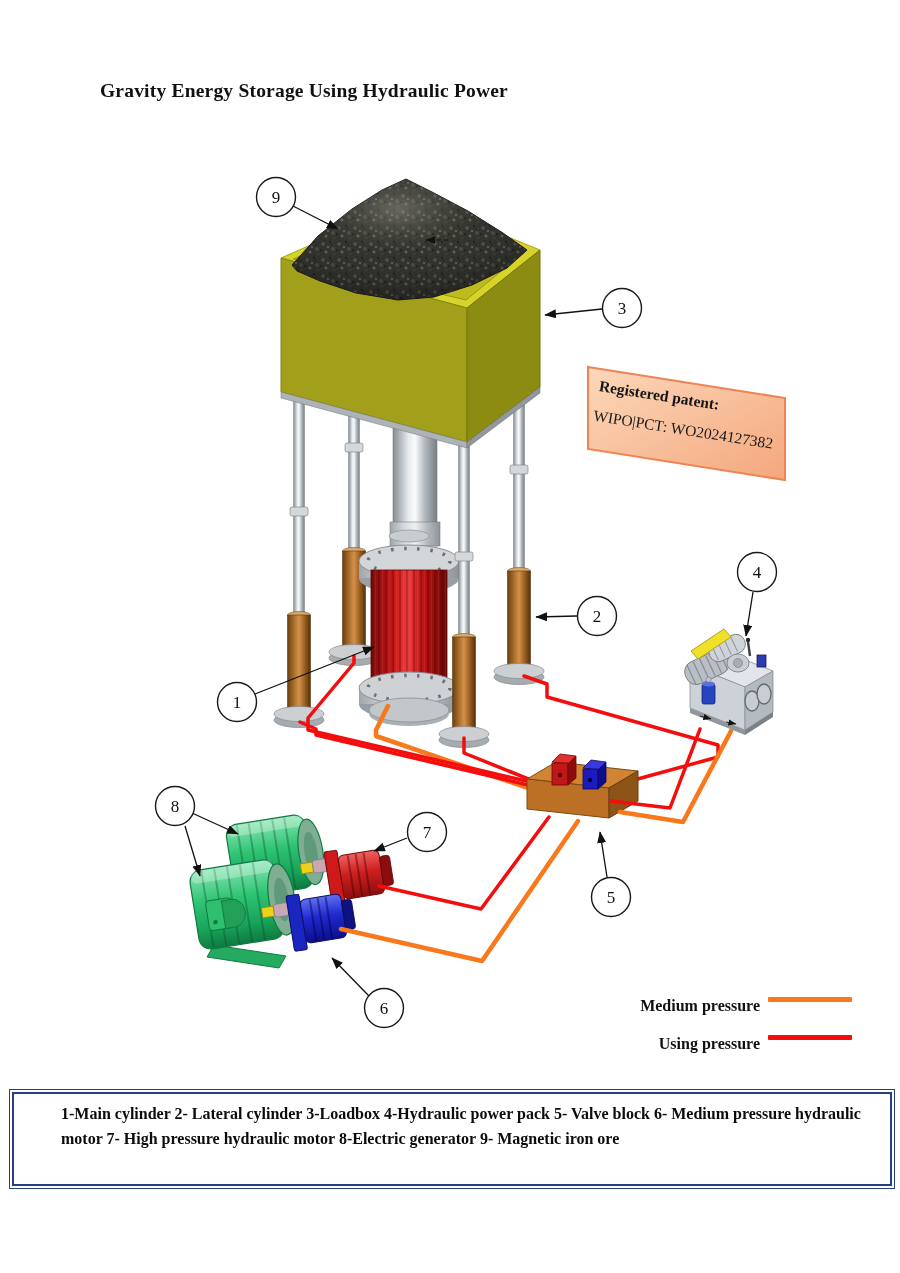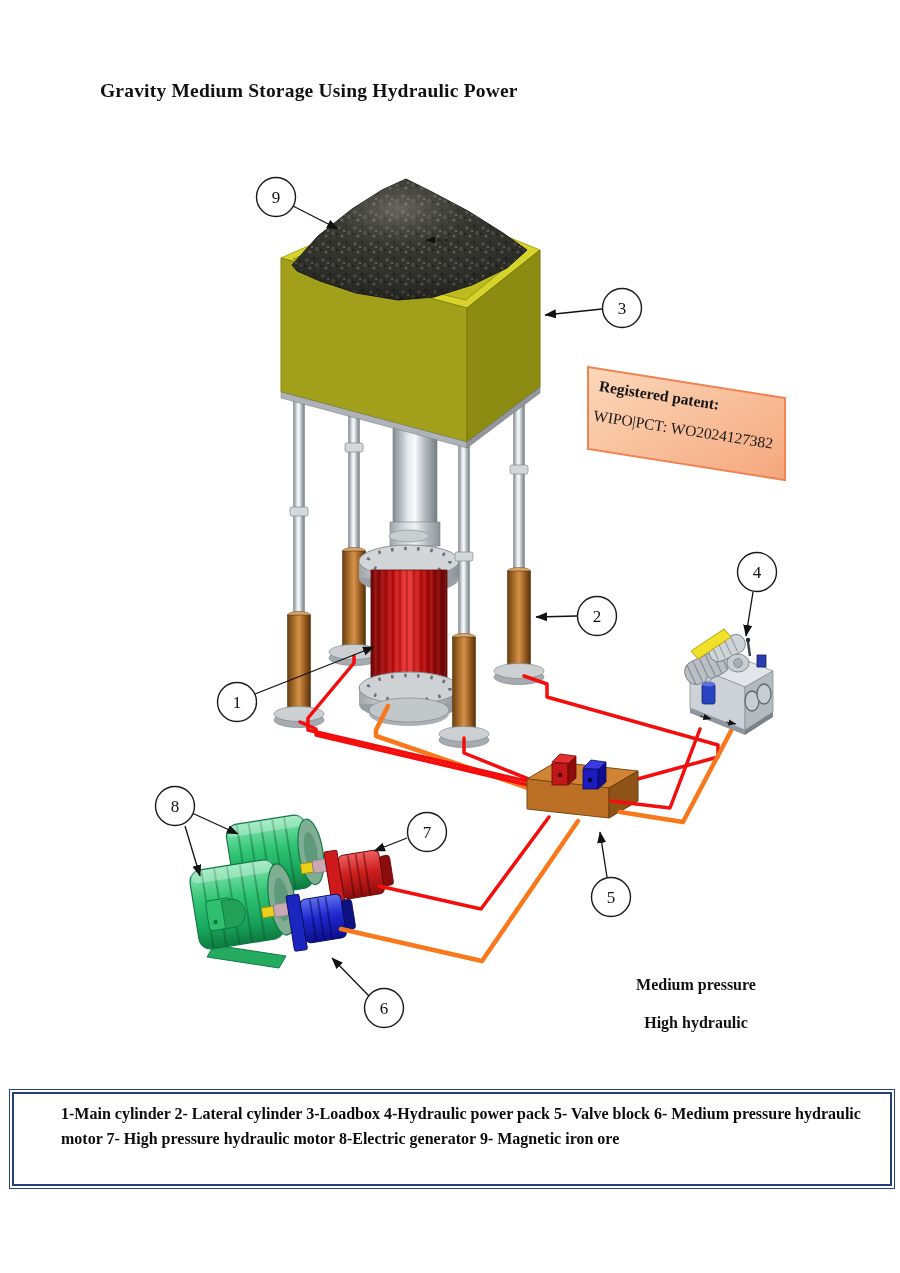--- a/index.html
+++ b/index.html
@@ -2,34 +2,34 @@
 <html><head>
 <meta charset="utf-8">
 <style>
   html,body{margin:0;padding:0;background:#ffffff;}
   .page{position:relative;width:900px;height:1273px;background:#fff;overflow:hidden;
         font-family:"Liberation Serif","DejaVu Serif",serif;color:#111;}
   .title{position:absolute;left:100px;top:80px;font-size:19.5px;font-weight:bold;
          letter-spacing:.2px;white-space:nowrap;}
   svg.diagram{position:absolute;left:0;top:0;}
   .legend{position:absolute;left:540px;top:997px;width:312px;}
-  .legend-row{display:flex;align-items:center;justify-content:flex-end;gap:24px;height:21px;margin-bottom:17px;flex-direction:column;}
+  .legend-row{display:flex;align-items:flex-start;justify-content:flex-end;gap:8px;height:21px;margin-bottom:17px;}
   .legend-label{font-weight:bold;font-size:16px;white-space:nowrap;}
   .legend-line{width:84px;height:5px;border-radius:1px;}
   .caption-box{position:absolute;left:12px;top:1092px;width:846px;background:#fff;
                border:2px solid #24407e;outline:1px solid #24407e;outline-offset:2px;
                padding:8px 15px 32px 15px;}
   .caption-text{font-weight:bold;font-size:16px;line-height:1.55;color:#0c0c0c;margin-left:32px;}
 </style>
 </head>
 <body>
 
 <div class="page">
 
-  <div class="title">Gravity Medium Storage Using Hydraulic Power</div>
+  <div class="title">Gravity Energy Storage Using Hydraulic Power</div>
 
   <svg class="diagram" width="900" height="1273" viewBox="0 0 900 1273" font-family="Liberation Serif, DejaVu Serif, serif">
     <defs>
       <marker id="ah" markerWidth="10" markerHeight="8" refX="8.5" refY="3.5" orient="auto">
         <path d="M0,0 L9,3.5 L0,7 Z" fill="#111"></path>
       </marker>
       <linearGradient id="gSteel" x1="0" y1="0" x2="1" y2="0">
         <stop offset="0" stop-color="#838b91"></stop>
           <stop offset="0.35" stop-color="#e7ebee"></stop>
         <stop offset="0.5" stop-color="#f9fbfc"></stop>
@@ -333,21 +333,21 @@
       </g>
     </g>
   </svg>
 
   <div class="legend">
     <div class="legend-row">
       <span class="legend-label">Medium pressure</span>
       <span class="legend-line" style="background-color: rgb(248, 120, 27);"></span>
     </div>
     <div class="legend-row">
-      <span class="legend-label">High hydraulic</span>
+      <span class="legend-label">Using pressure</span>
       <span class="legend-line" style="background-color: rgb(244, 13, 13);"></span>
     </div>
   </div>
 
   <div class="caption-box">
     <div class="caption-text">1-Main cylinder 2- Lateral cylinder 3-Loadbox 4-Hydraulic power pack 5- Valve block 6- Medium pressure hydraulic motor 7- High pressure hydraulic motor 8-Electric generator 9- Magnetic iron ore</div>
   </div>
 
 </div>
 

